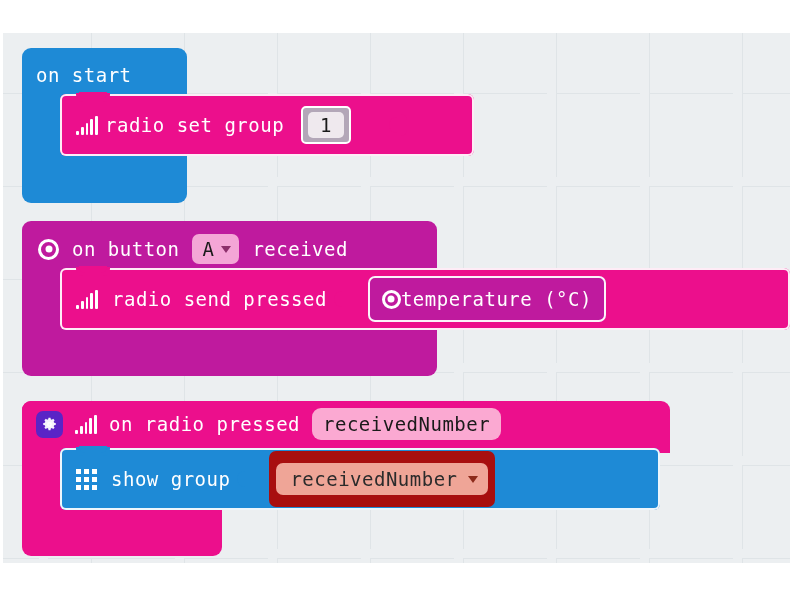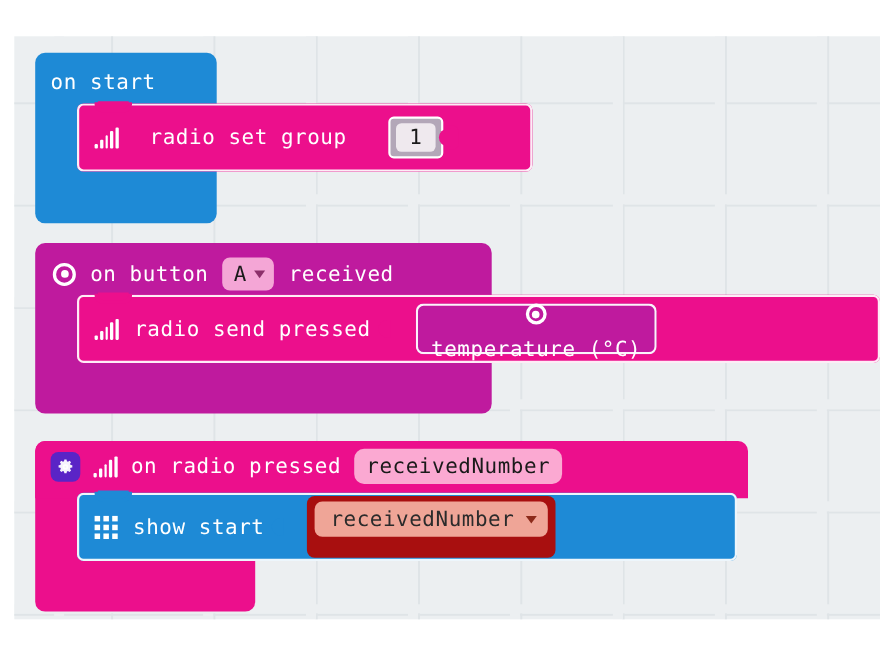--- a/index.html
+++ b/index.html
@@ -6,21 +6,21 @@
     margin: 0; padding: 0;
     width: 800px; height: 600px;
     background: #ffffff;
     font-family: "DejaVu Sans Mono", "Liberation Mono", monospace;
     overflow: hidden;
   }
 
   
   #workspace {
     position: absolute;
-    left: 13px; top: 33px;
+    left: 3px; top: 33px;
     width: 787px; height: 530px;
     background-color: #eceff1;
     background-image:
       linear-gradient(to right, #dfe4e7 1.4px, transparent 1.4px),
       linear-gradient(to bottom, #dfe4e7 1.4px, transparent 1.4px);
     background-size: 93px 93px, 93px 93px;
     background-position: 88px 60px, 88px 60px;
     overflow: hidden;
   }
   
@@ -173,22 +173,20 @@
 
   
   .reporter {
     display: flex; align-items: center;
     border-radius: 7px;
     color: #ffffff;
     font-size: 19px;
     white-space: nowrap;
     box-shadow: inset 0 0 0 2px rgba(255,255,255,0.95);
     padding: 0 14px;
-    gap: 12px;
-    flex-direction: column;
   }
   .reporter.var {
     box-shadow: none;
     border-radius: 7px;
     padding: 5px 7px;
   }
   .var-pill {
     background: #efa597;
     color: #2b2b2b;
     border-radius: 7px;
@@ -222,21 +220,21 @@
 
 <div id="workspace">
   <div id="grid-overlay"></div>
 
   <div class="blk hat c-loops" style="left:19px; top:15px; width:165px; height:155px;">
   </div>
   <div class="hat-label" style="left:33px; top:22px;">
     <span>on start</span>
   </div>
 
-  <div class="blk stmt c-radio" style="left:57px; top:61px; width:414px; height:62px; padding:0 3px 0 16px; gap:28px;">
+  <div class="blk stmt c-radio" style="left:57px; top:61px; width:414px; height:62px; padding:0 3px 0 16px; gap:7px;">
     <div class="notch c-radio"></div>
     <span class="icon icon-radio-bars">
       <i></i>
         <i></i>
         <i></i>
         <i></i>
         <i></i>
     </span>
     <span>radio set group</span>
     <div class="socket c-radio" style="left:336px; top:20px; background:#ec0f8c;">
@@ -307,21 +305,21 @@
       <i></i>
         <i></i>
         <i></i>
         <i></i>
         <i></i>
         <i></i>
         <i></i>
         <i></i>
         <i></i>
     </span>
-    <span>show start</span>
+    <span>show group</span>
     <div style="position:relative;width:11px;height:22px;flex:none;margin-left:-2px;">
       <span style="position:absolute;left:-5px;top:3px;width:11px;height:16px;border-radius:8px 0 0 8px;background:#1e8ad6;display:block;"></span>
     </div>
     <div class="reporter var c-var" style="height:46px; margin-left:2px;">
       <span class="var-pill">
         <span>receivedNumber</span>
         <span class="tri-dark"></span>
       </span>
     </div>
   </div>

